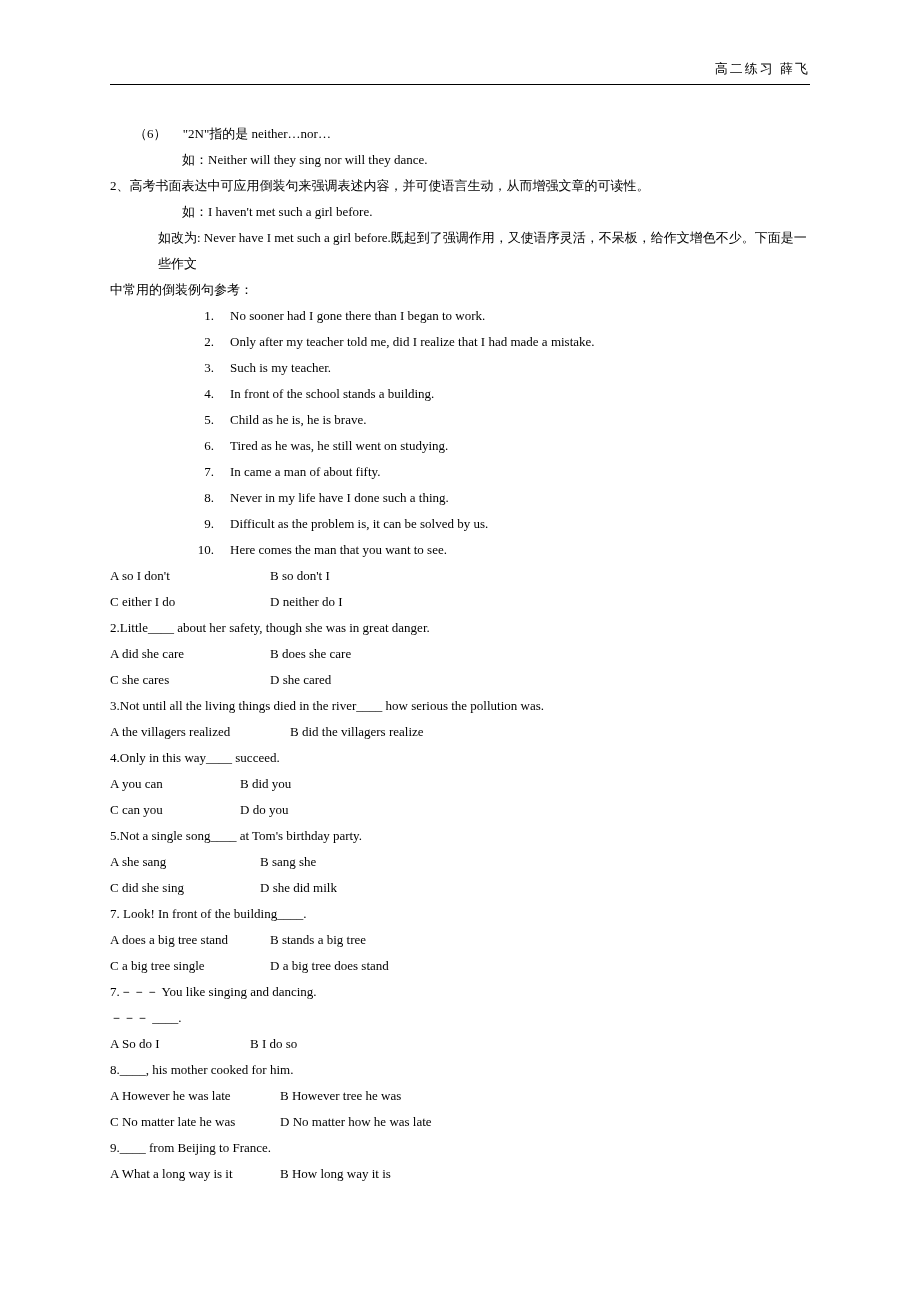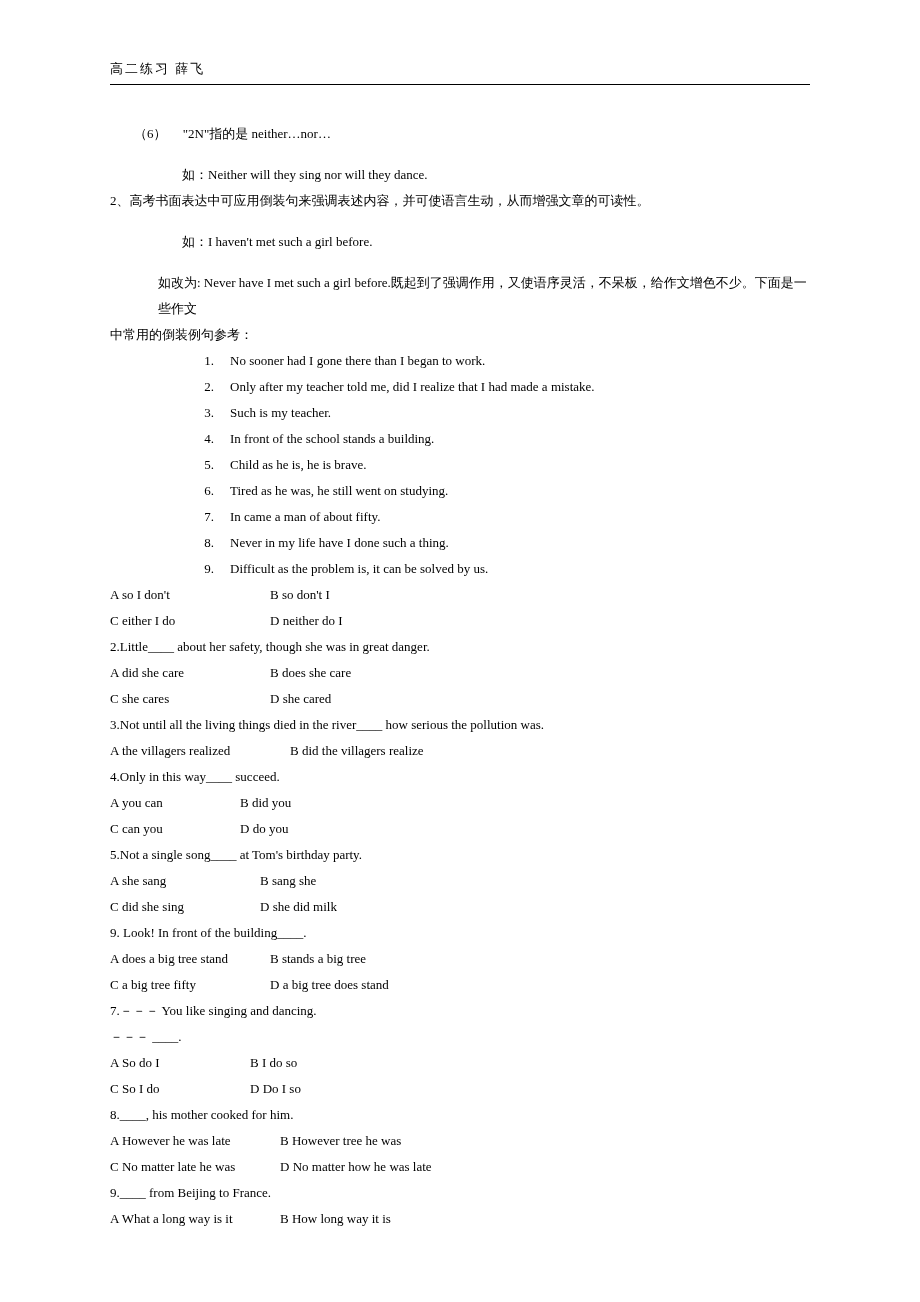--- a/index.html
+++ b/index.html
@@ -8,33 +8,33 @@
     background: #fff;
     font-family: "Times New Roman", "SimSun", serif;
     font-size: 13px;
     color: #000;
     width: 920px;
   }
   .page {
     padding: 60px 110px 40px 110px;
   }
   .header {
-    text-align: left;
+    text-align: right;
     font-size: 13px;
     padding-bottom: 6px;
     border-bottom: 1px solid #000;
     margin-bottom: 36px;
     letter-spacing: 2px;
   }
   .line {
     line-height: 26px;
     margin: 0;
   }
   .indent1 { padding-left: 24px; }
-  .indent2 { padding-left: 72px; margin-top: 15px; }
+  .indent2 { padding-left: 72px; }
   .numlist { padding-left: 72px; }
   .numitem { line-height: 26px; display: flex; }
   .numitem .num { width: 32px; flex-shrink: 0; text-align: right; padding-right: 16px; }
   .q { line-height: 26px; margin: 0; }
   .opts { line-height: 26px; margin: 0; display: flex; }
   .optA { width: 160px; flex-shrink: 0; }
   .optB { }
 </style>
 </head>
 <body>
@@ -81,20 +81,24 @@
         <span>In came a man of about fifty.</span>
       </div>
     <div class="numitem">
         <span class="num">8.</span>
         <span>Never in my life have I done such a thing.</span>
       </div>
     <div class="numitem">
         <span class="num">9.</span>
         <span>Difficult as the problem is, it can be solved by us.</span>
       </div>
+    <div class="numitem">
+        <span class="num">10.</span>
+        <span>Here comes the man that you want to see.</span>
+      </div>
   </div>
 
   <div class="opts">
       <span class="optA">A so I don't</span>
       <span class="optB">B so don't I</span>
     </div>
   <div class="opts">
       <span class="optA">C either I do</span>
       <span class="optB">D neither do I</span>
     </div>
@@ -128,39 +132,35 @@
   <p class="q">5.Not a single song____ at Tom's birthday party.</p>
   <div class="opts">
       <span class="optA" style="width:150px">A she sang</span>
       <span class="optB">B sang she</span>
     </div>
   <div class="opts">
       <span class="optA" style="width:150px">C did she sing</span>
       <span class="optB">D she did milk</span>
     </div>
 
-  <p class="q">9. Look! In front of the building____.</p>
+  <p class="q">7. Look! In front of the building____.</p>
   <div class="opts">
       <span class="optA" style="width:160px">A does a big tree stand</span>
       <span class="optB">B stands a big tree</span>
     </div>
   <div class="opts">
-      <span class="optA" style="width:160px">C a big tree fifty</span>
+      <span class="optA" style="width:160px">C a big tree single</span>
       <span class="optB">D a big tree does stand</span>
     </div>
 
   <p class="q">7.－－－  You like singing and dancing.</p>
   <p class="q">   －－－   ____.</p>
   <div class="opts">
       <span class="optA" style="width:140px">A So do I</span>
       <span class="optB">B I do so</span>
-    </div>
-  <div class="opts">
-      <span class="optA" style="width:140px">C So I do</span>
-      <span class="optB">D Do I so</span>
     </div>
 
   <p class="q">8.____, his mother cooked for him.</p>
   <div class="opts">
       <span class="optA" style="width:170px">A However he was late</span>
       <span class="optB">B However tree he was</span>
     </div>
   <div class="opts">
       <span class="optA" style="width:170px">C No matter late he was</span>
       <span class="optB">D No matter how he was late</span>

